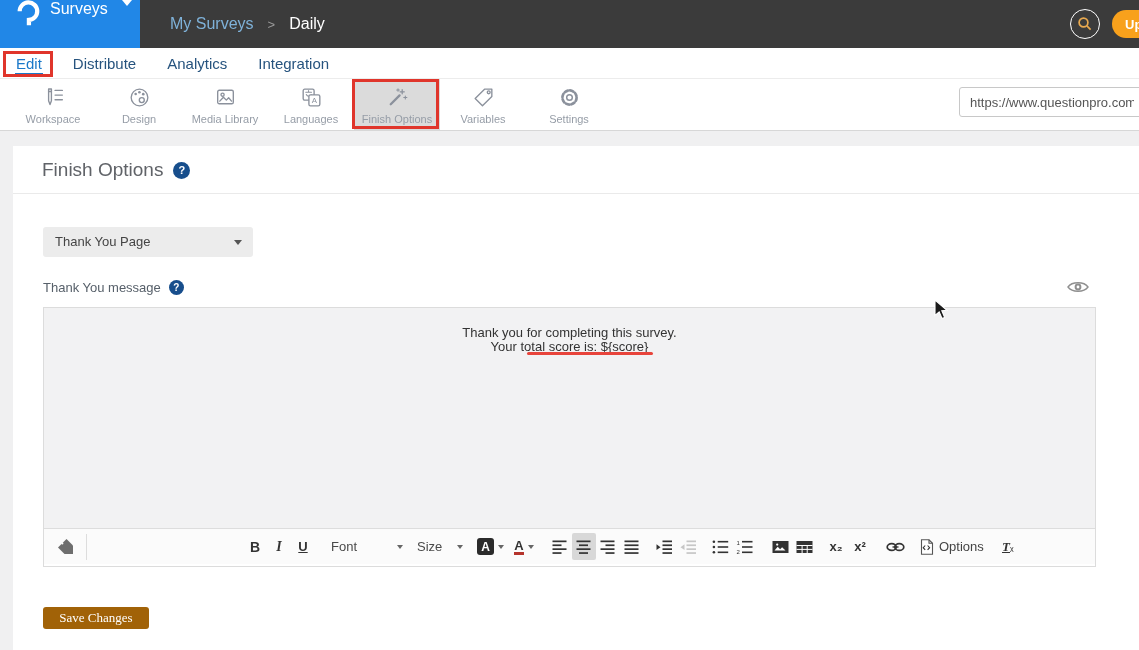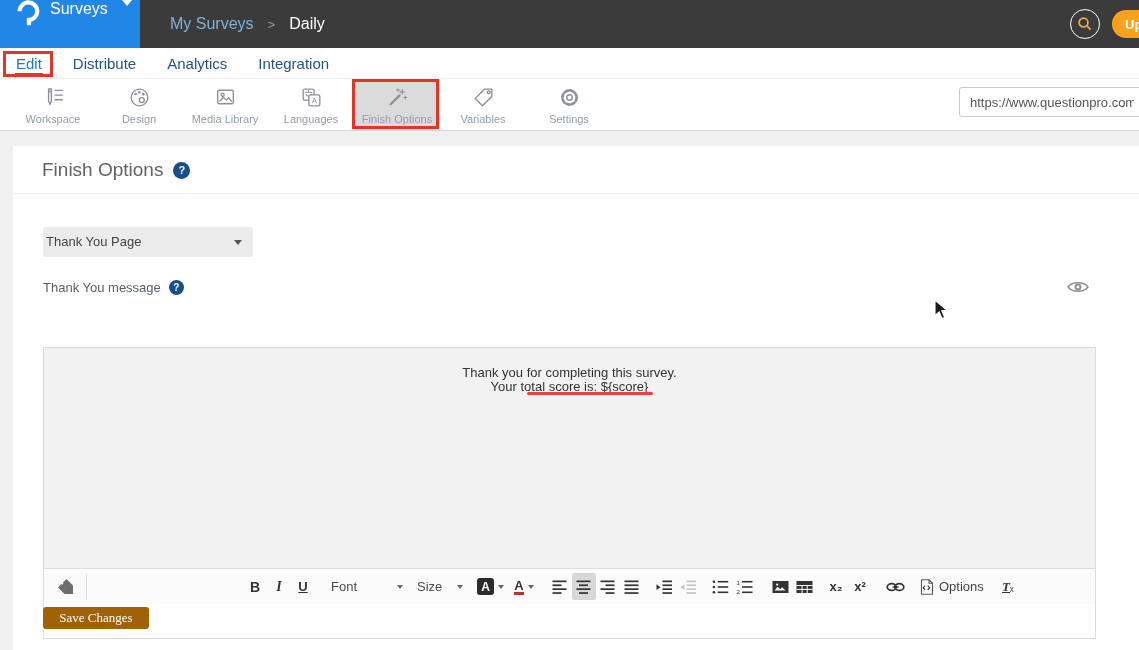--- a/index.html
+++ b/index.html
@@ -44,30 +44,30 @@
   
   .panel { position:absolute; left:13px; top:146px; width:1126px; height:504px; background:#fff; }
   .pg-title { position:absolute; left:29px; top:13px; display:flex; align-items:center; gap:10px;
               font-size:19px; color:#606368; }
   .help { display:inline-flex; width:17px; height:17px; border-radius:50%; background:#174e8c; color:#fff;
           font-size:11px; font-weight:bold; align-items:center; justify-content:center; cursor:pointer; }
   .help.sm { width:15px; height:15px; font-size:10px; }
   .divider { position:absolute; left:0; top:47px; width:1126px; height:1px; background:#eaeaea; }
   .dropdown { position:absolute; left:30px; top:81px; width:210px; height:30px; background:#ececec;
               border-radius:3px; cursor:pointer; }
-  .dropdown .dd-text { font-size:13px; color:#444; line-height:30px; padding-left:3px; display:block; }
+  .dropdown .dd-text { font-size:13px; color:#444; line-height:30px; padding-left:12px; display:block; }
   .dropdown .car { position:absolute; right:11px; top:13px; width:0; height:0;
                    border-left:4.5px solid transparent; border-right:4.5px solid transparent;
                    border-top:5px solid #555; }
   .msg-row { position:absolute; left:30px; top:134px; display:flex; align-items:center; gap:8px; }
   .msg-label { font-size:13px; color:#57606a; }
   .eye { position:absolute; left:1053px; top:133px; cursor:pointer; }
 
   
-  .editor { position:absolute; left:30px; top:161px; width:1053px; height:292px; border:1px solid #dcdcdc;margin-top:40px; }
+  .editor { position:absolute; left:30px; top:161px; width:1053px; height:260px; border:1px solid #dcdcdc; }
   .ed-content { height:220px; background:#f2f2f3; position:relative; text-align:center; padding-top:18px;
                 font-size:13px; line-height:14px; color:#333; cursor:text; }
   .red-underline { position:absolute; left:483px; top:44px; width:126px; height:3px;
                    background:#e8443b; border-radius:2px; }
   .ed-toolbar { height:36px; background:#fbfbfb; border-top:1px solid #dddddd; display:flex;
                 align-items:center; padding-left:10px; }
   .eb { min-width:24px; height:27px; display:flex; align-items:center; justify-content:center;
         cursor:pointer; border-radius:2px; color:#333; }
   .eb.on { background:#d8d8d8; }
   .eb-b { font-weight:bold; font-size:14px; }

